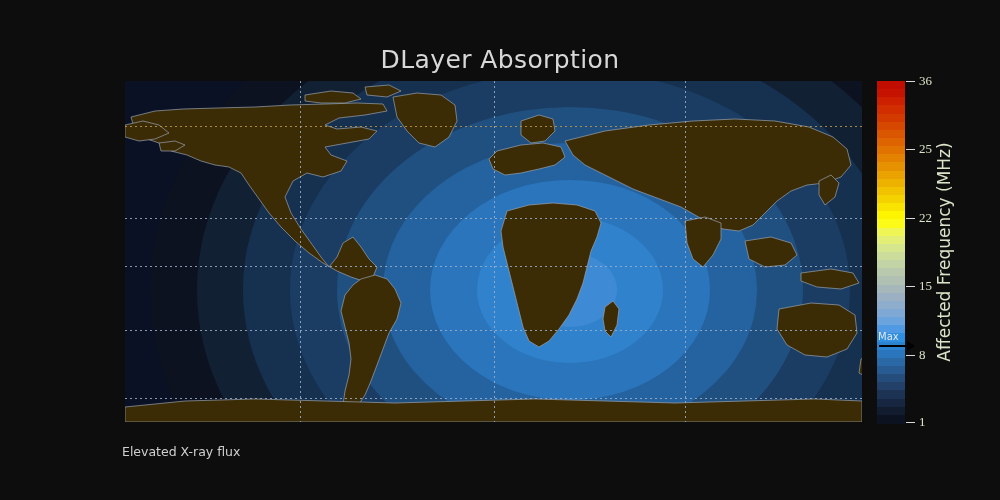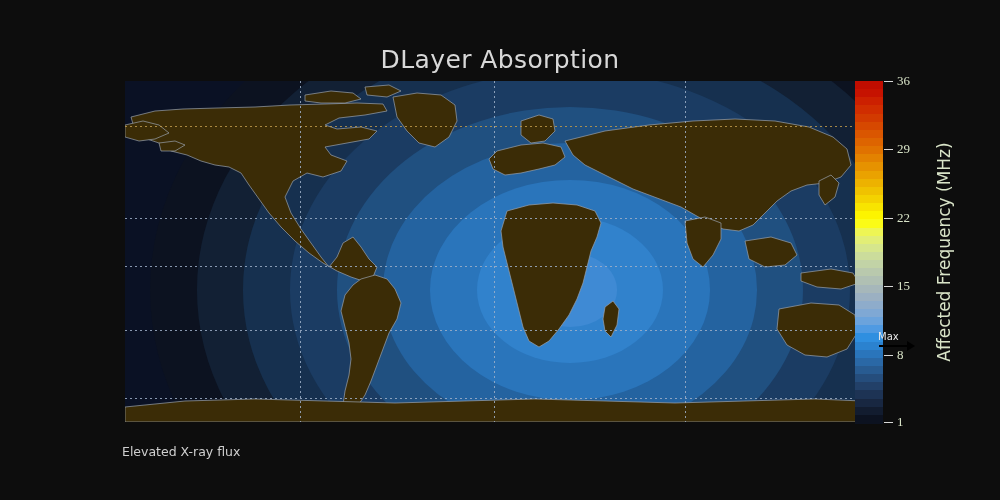--- a/index.html
+++ b/index.html
@@ -26,21 +26,21 @@
   
   .grid-h{position:absolute;left:0;width:737px;height:1px;
      background-image:linear-gradient(to right,#9fb0c8 0 2px,transparent 2px 5px);
      background-size:5px 1px;opacity:.85;}
   .grid-h.tropic{background-image:linear-gradient(to right,#c09a4a 0 2px,transparent 2px 5px);}
   .grid-v{position:absolute;top:0;height:341px;width:1px;
      background-image:linear-gradient(to bottom,#9fb0c8 0 2px,transparent 2px 5px);
      background-size:1px 5px;opacity:.85;}
 
   
-  .cbar-wrap{position:absolute;left:855px;top:81px;width:28px;height:342px;font-family:Liberation Serif, serif;}
+  .cbar-wrap{position:absolute;left:877px;top:81px;width:28px;height:342px;font-family:Liberation Serif, serif;}
   .cbar{position:absolute;left:0;top:0;width:28px;height:342px;}
   .cbar-seg{position:absolute;left:0;width:28px;}
   .cb-tick{position:absolute;left:29px;width:9px;height:1px;background:#d8d8d8;}
   .cb-lab{position:absolute;left:42px;color:#d9e4c8;font-size:13px;
           transform:translateY(-50%);white-space:nowrap;}
   .cb-title{
     position:absolute;left:932px;top:81px;height:342px;width:24px;
     display:flex;align-items:center;justify-content:center;
     color:#d9e4c8;font-size:17px;
   }
@@ -190,21 +190,21 @@
         <div class="cbar-seg" style="top: 301.286px; height: 8.74286px; background: rgb(34, 64, 104);"></div>
         <div class="cbar-seg" style="top: 309.429px; height: 8.74286px; background: rgb(29, 51, 84);"></div>
         <div class="cbar-seg" style="top: 317.571px; height: 8.74286px; background: rgb(24, 39, 65);"></div>
         <div class="cbar-seg" style="top: 325.714px; height: 8.74286px; background: rgb(18, 28, 47);"></div>
         <div class="cbar-seg" style="top: 333.857px; height: 8.74286px; background: rgb(12, 18, 32);"></div>
       </div>
     <div id="cbticks">
         <div class="cb-tick" style="top: 0px;"></div>
         <div class="cb-lab" style="top: 0px; color: rgb(217, 228, 200);">36</div>
         <div class="cb-tick" style="top: 68.4px;"></div>
-        <div class="cb-lab" style="top: 68.4px; color: rgb(217, 228, 200);">29</div>
+        <div class="cb-lab" style="top: 68.4px; color: rgb(217, 228, 200);">25</div>
         <div class="cb-tick" style="top: 136.8px;"></div>
         <div class="cb-lab" style="top: 136.8px; color: rgb(217, 228, 200);">22</div>
         <div class="cb-tick" style="top: 205.2px;"></div>
         <div class="cb-lab" style="top: 205.2px; color: rgb(217, 228, 200);">15</div>
         <div class="cb-tick" style="top: 273.6px;"></div>
         <div class="cb-lab" style="top: 273.6px; color: rgb(217, 228, 200);">8</div>
         <div class="cb-tick" style="top: 341px;"></div>
         <div class="cb-lab" style="top: 341px; color: rgb(217, 228, 200);">1</div>
       </div>
   </div>

